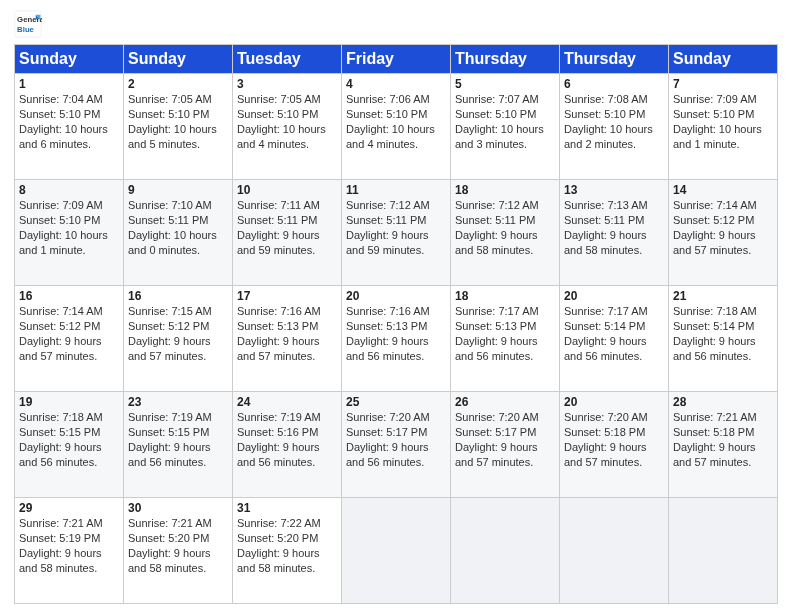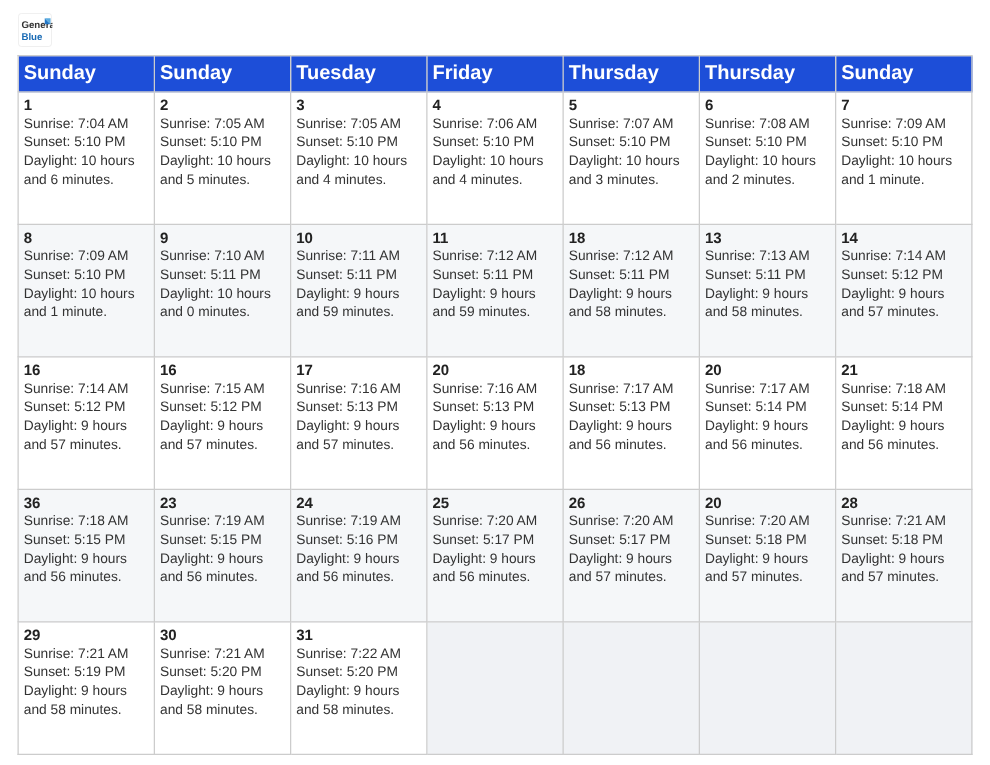--- a/index.html
+++ b/index.html
@@ -207,21 +207,21 @@
             <span class="day-num">20</span>
             <div class="cell-text">Sunrise: 7:17 AM<br>Sunset: 5:14 PM<br>Daylight: 9 hours and 56 minutes.</div>
           </td>
           <td>
             <span class="day-num">21</span>
             <div class="cell-text">Sunrise: 7:18 AM<br>Sunset: 5:14 PM<br>Daylight: 9 hours and 56 minutes.</div>
           </td>
         </tr>
         <tr>
           <td>
-            <span class="day-num">36</span>
+            <span class="day-num">19</span>
             <div class="cell-text">Sunrise: 7:18 AM<br>Sunset: 5:15 PM<br>Daylight: 9 hours and 56 minutes.</div>
           </td>
           <td>
             <span class="day-num">23</span>
             <div class="cell-text">Sunrise: 7:19 AM<br>Sunset: 5:15 PM<br>Daylight: 9 hours and 56 minutes.</div>
           </td>
           <td>
             <span class="day-num">24</span>
             <div class="cell-text">Sunrise: 7:19 AM<br>Sunset: 5:16 PM<br>Daylight: 9 hours and 56 minutes.</div>
           </td>

